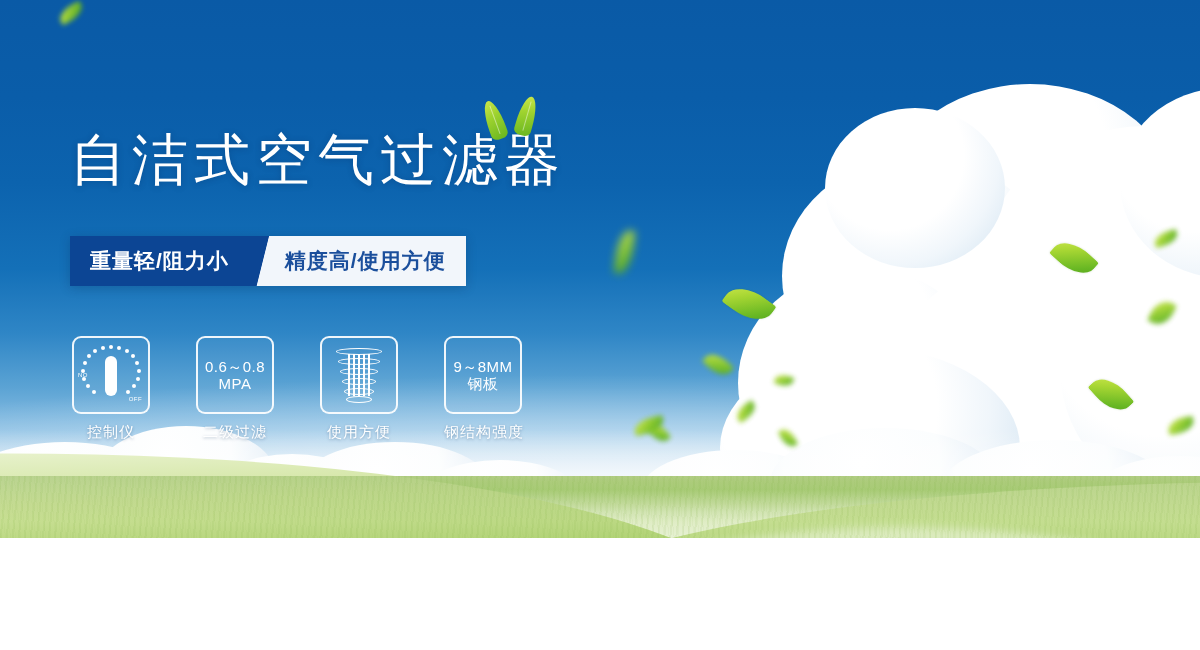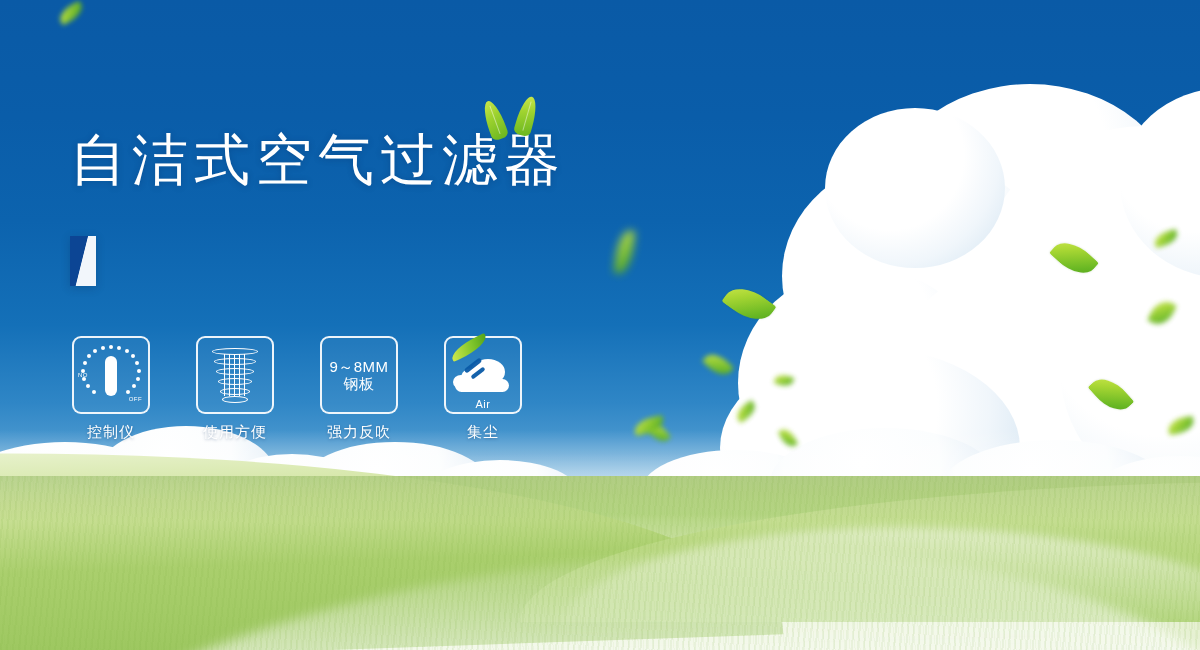--- a/index.html
+++ b/index.html
@@ -6,21 +6,21 @@
   * { margin:0; padding:0; box-sizing:border-box; }
   html,body{ background:#fff; }
   body{
     font-family:"Liberation Sans","DejaVu Sans",sans-serif;
     -webkit-font-smoothing:antialiased;
   }
 
   
   .banner{
     position:relative;
-    width:1200px; height:650px;
+    width:1200px; height:538px;
     overflow:hidden;
     background:#4c1d95;
   }
 
   
   .sky{
     position:absolute; inset:0;
     background:
       linear-gradient(to bottom,
         #0a5aa6 0%,
@@ -363,21 +363,23 @@
 
   <div class="title-wrap">
     <div class="title-leaves">
       <span class="tleaf l"></span>
       <span class="tleaf r"></span>
     </div>
     <div class="main-title">自洁式空气过滤器</div>
   </div>
 
   <div class="subtitle">
+    <div class="sub-left">重量轻/阻力小</div>
     <div class="sub-mid"></div>
+    <div class="sub-right">精度高/使用方便</div>
   </div>
 
   <div class="features">
 
     <div class="feature">
       <div class="fbox">
         <div class="gauge">
           <span class="dot" style="left:31px; top:1px;"></span>
           <span class="dot" style="left:39px; top:2px;"></span>
           <span class="dot" style="left:47px; top:5px;"></span>
@@ -396,20 +398,27 @@
           <span class="dot" style="left:8px;  top:40px;"></span>
           <span class="dot" style="left:14px; top:46px;"></span>
           <span class="needle"></span>
           <span class="lbl no">NO</span>
           <span class="lbl off">OFF</span>
         </div>
       </div>
       <div class="flabel">控制仪</div>
     </div>
 
+    <div class="feature">
+      <div class="fbox">
+        <div class="ftext">0.6～0.8</div>
+        <div class="ftext">MPA</div>
+      </div>
+      <div class="flabel">二级过滤</div>
+    </div>
 
     <div class="feature">
       <div class="fbox">
         <div class="coil">
           <i style="top:2px;  width:46px;"></i>
           <i style="top:12px; width:42px;"></i>
           <i style="top:22px; width:38px;"></i>
           <i style="top:32px; width:34px;"></i>
           <i style="top:42px; width:30px;"></i>
           <i style="top:50px; width:26px;"></i>
@@ -417,36 +426,21 @@
         </div>
       </div>
       <div class="flabel">使用方便</div>
     </div>
 
     <div class="feature">
       <div class="fbox">
         <div class="ftext">9～8MM</div>
         <div class="ftext">钢板</div>
       </div>
-      <div class="flabel">强力反吹</div>
+      <div class="flabel">钢结构强度</div>
     </div>
 
-    <div class="feature">
-      <div class="fbox">
-        <div class="aircloud">
-          <span class="ac-leaf"></span>
-          <span class="c ac1"></span>
-          <span class="c ac2"></span>
-          <span class="c ac3"></span>
-          <span class="acbase"></span>
-          <span class="ac-slash"></span>
-          <span class="ac-slash2"></span>
-          <span class="air-word">Air</span>
-        </div>
-      </div>
-      <div class="flabel">集尘</div>
-    </div>
 
   </div>
 
   <div class="leaf soft" style="left:634px; top:418px; width:30px; height:15px; transform:rotate(-12deg); z-index:9;"></div>
 
 </div>
 
 </body></html>

